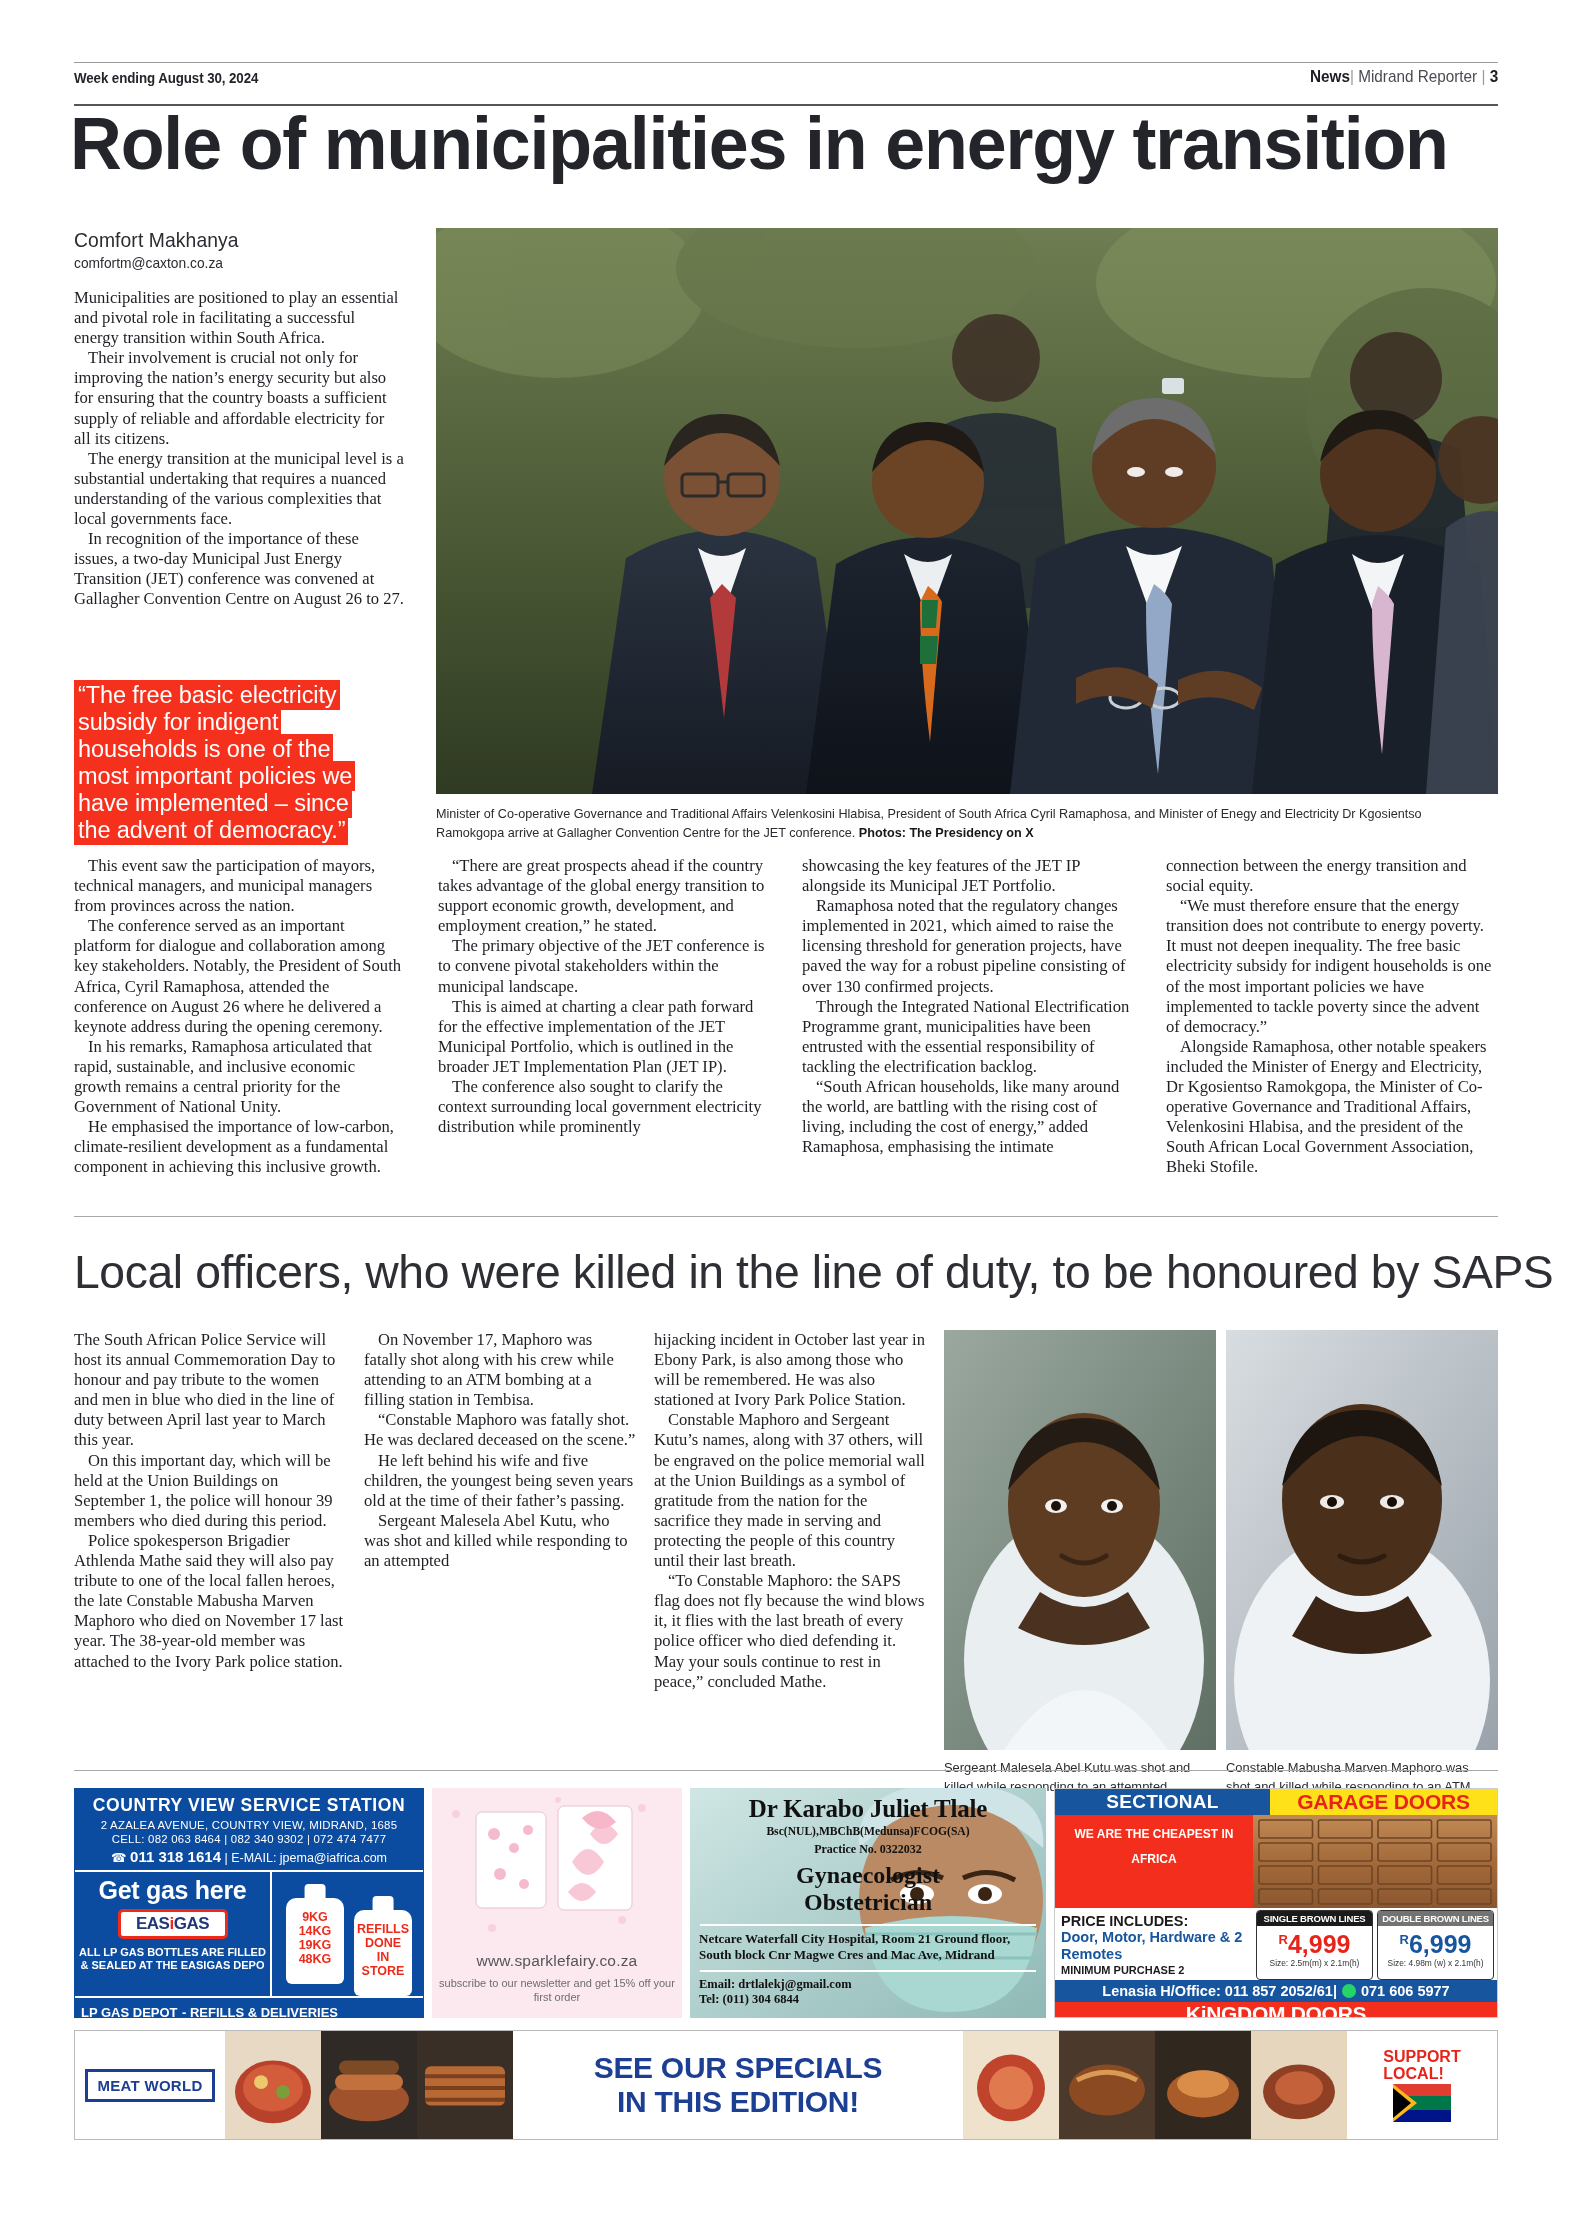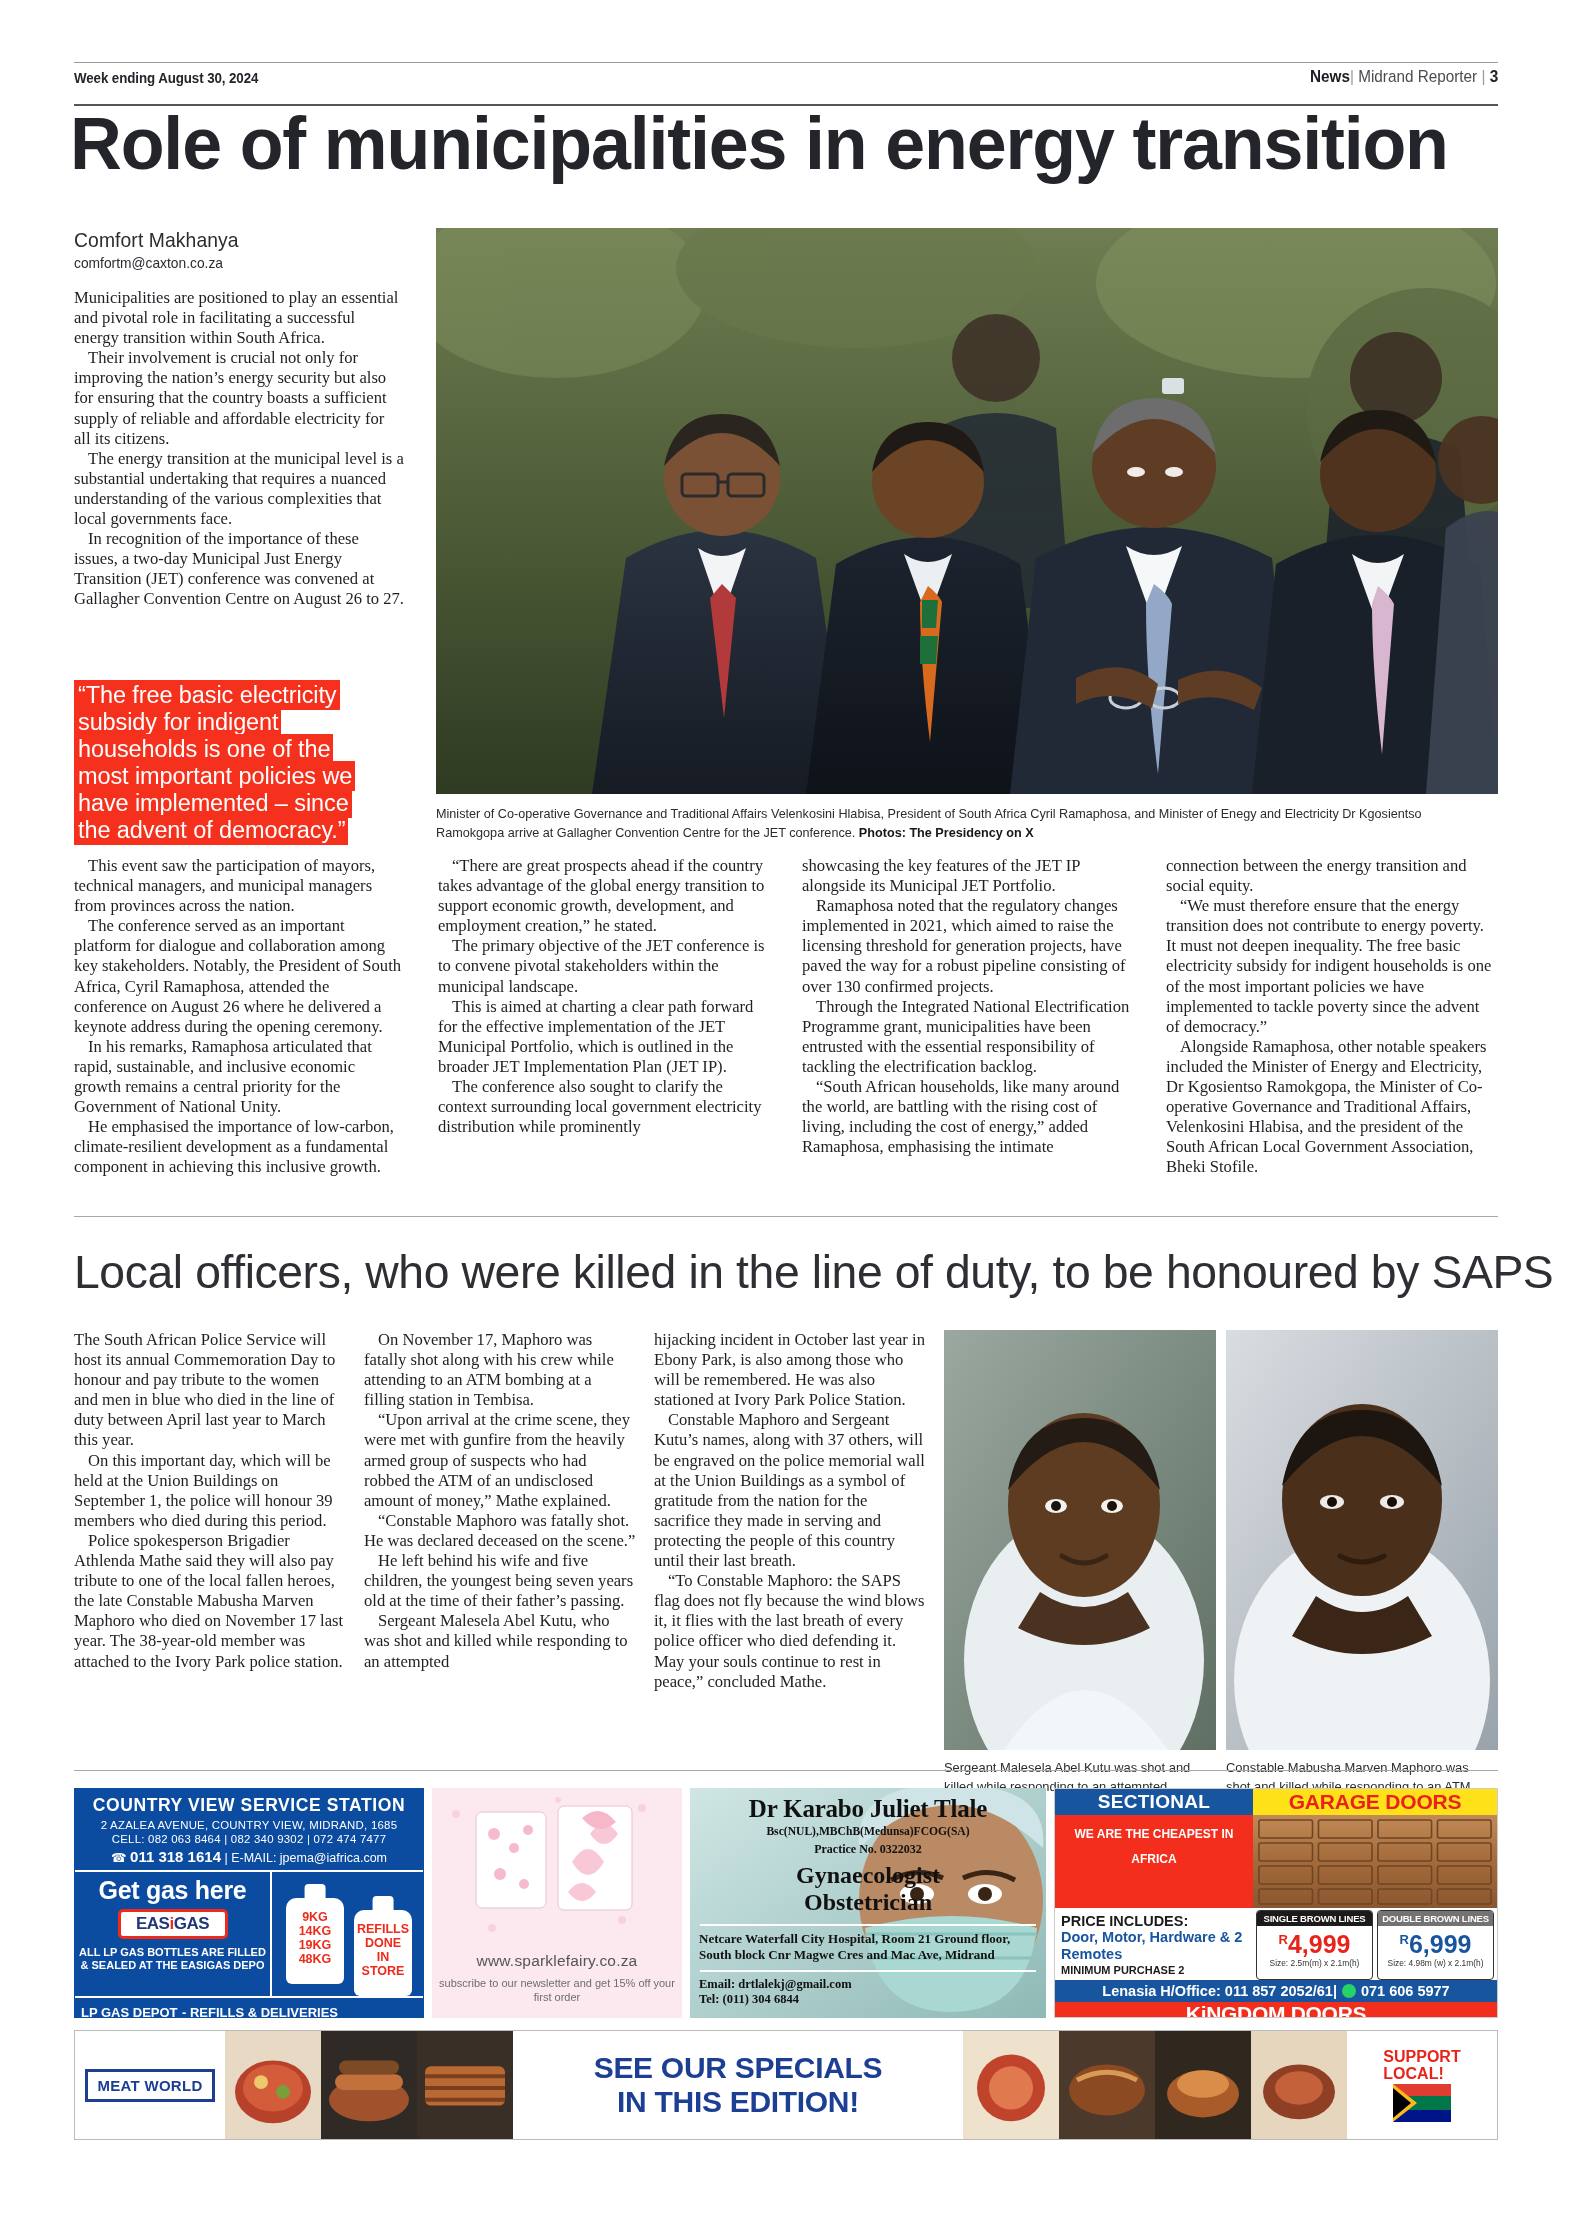--- a/index.html
+++ b/index.html
@@ -198,21 +198,21 @@
   .ad3 .qual { font-size: 11.6px; font-weight: bold; text-align: center; margin-top: 2px; }
   .ad3 .prac { font-size: 12px; font-weight: bold; text-align: center; margin-top: 4px; }
   .ad3 .spec { font-size: 24px; font-weight: bold; text-align: center; line-height: 27px; margin-top: 5px; }
   .ad3 .hr { height: 2px; background: #ffffff; margin: 8px 10px 5px; position: relative; z-index: 2; }
   .ad3 .addr { font-size: 13px; font-weight: bold; line-height: 15.5px; padding: 0 9px; }
   .ad3 .mail { font-size: 12.5px; font-weight: bold; line-height: 15px; padding: 0 9px; }
 
   
   .ad4 { left: 980px; width: 444px; background: #fff; border: 1px solid #ccc; }
   .kd-top { display: flex; height: 26px; }
-  .kd-sect { width: 198px; background: #18559f; color: #fff; font-weight: bold; font-size: 19px; display: flex; align-items: center; justify-content: center; letter-spacing: 0.3px; }
+  .kd-sect { width: 215px; background: #18559f; color: #fff; font-weight: bold; font-size: 19px; display: flex; align-items: center; justify-content: center; letter-spacing: 0.3px; }
   .kd-gar { flex: 1; background: #ffe11a; color: #e8241a; font-weight: bold; font-size: 21px; display: flex; align-items: center; justify-content: center; letter-spacing: -0.2px; }
   .kd-mid { display: flex; height: 93px; }
   .kd-red { width: 198px; background: #f32e1c; color: #fff; font-weight: bold; font-size: 12px; text-align: center; line-height: 25px; padding-top: 7px; }
   .kd-img { flex: 1; position: relative; overflow: hidden; background: #b97a47; }
   .kd-low { display: flex; height: 72px; }
   .kd-price-txt { width: 198px; padding: 5px 4px 0 6px; }
   .kd-price-txt .l1 { font-size: 14.5px; font-weight: bold; color: #1b1b1b; }
   .kd-price-txt .l2 { font-size: 14.5px; font-weight: bold; color: #18559f; line-height: 16.5px; }
   .kd-price-txt .l3 { font-size: 11px; font-weight: bold; color: #1b1b1b; margin-top: 2px; }
   .kd-badges { flex: 1; display: flex; gap: 4px; padding: 2px 3px 0 3px; }
@@ -396,21 +396,20 @@
   <div class="headline2">Local officers, who were killed in the line of duty, to be honoured by SAPS</div>
 
   <div class="cols2">
     <div class="c s1 serif">
       <p class="noind">The South African Police Service will host its annual Commemoration Day to honour and pay tribute to the women and men in blue who died in the line of duty between April last year to March this year.</p>
       <p>On this important day, which will be held at the Union Buildings on September 1, the police will honour 39 members who died during this period.</p>
       <p>Police spokesperson Brigadier Athlenda Mathe said they will also pay tribute to one of the local fallen heroes, the late Constable Mabusha Marven Maphoro who died on November 17 last year. The 38-year-old member was attached to the Ivory Park police station.</p>
     </div>
     <div class="c s2 serif">
       <p>On November 17, Maphoro was fatally shot along with his crew while attending to an ATM bombing at a filling station in Tembisa.</p>
-      <p>“Upon arrival at the crime scene, they were met with gunfire from the heavily armed group of suspects who had robbed the ATM of an undisclosed amount of money,” Mathe explained.</p>
       <p>“Constable Maphoro was fatally shot. He was declared deceased on the scene.”</p>
       <p>He left behind his wife and five children, the youngest being seven years old at the time of their father’s passing.</p>
       <p>Sergeant Malesela Abel Kutu, who was shot and killed while responding to an attempted</p>
     </div>
     <div class="c s3 serif">
       <p class="noind">hijacking incident in October last year in Ebony Park, is also among those who will be remembered. He was also stationed at Ivory Park Police Station.</p>
       <p>Constable Maphoro and Sergeant Kutu’s names, along with 37 others, will be engraved on the police memorial wall at the Union Buildings as a symbol of gratitude from the nation for the sacrifice they made in serving and protecting the people of this country until their last breath.</p>
       <p>“To Constable Maphoro: the SAPS flag does not fly because the wind blows it, it flies with the last breath of every police officer who died defending it. May your souls continue to rest in peace,” concluded Mathe.</p>
     </div>
 

